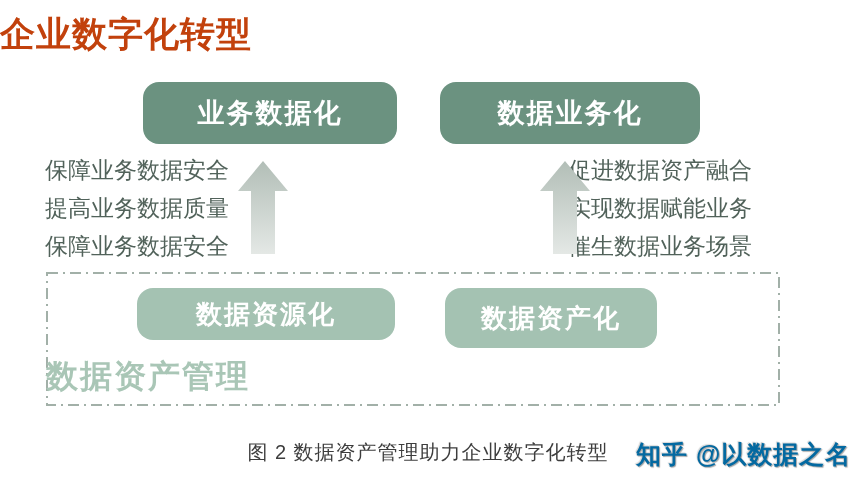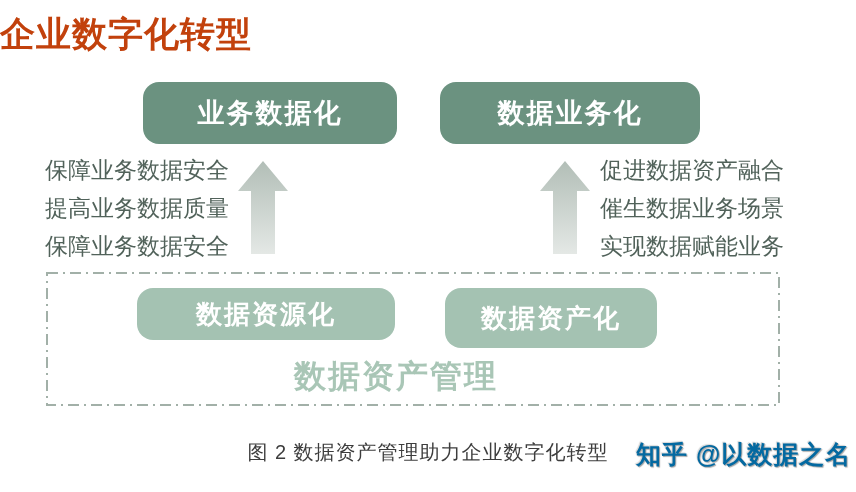--- a/index.html
+++ b/index.html
@@ -16,27 +16,27 @@
     border-radius:16px;color:#ffffff;font-weight:bold;letter-spacing:2px;
   }
   .pill.dark{background:#6b9280;font-size:27px;}
   .pill.light{background:#a4c2b2;font-size:26px;}
   #box-tl{left:143px;top:82px;width:254px;height:62px;}
   #box-tr{left:440px;top:82px;width:260px;height:62px;}
   #box-bl{left:137px;top:288px;width:258px;height:52px;}
   #box-br{left:445px;top:288px;width:212px;height:60px;}
   .side-list{position:absolute;top:151px;font-size:23px;line-height:38px;color:#51625a;white-space:nowrap;}
   .side-list.left{left:45px;}
-  .side-list.right{left:600px;}
+  .side-list.right{left:568px;}
   .arrow{position:absolute;width:50px;height:93px;}
   #arrow-l{left:238px;top:161px;}
   #arrow-r{left:540px;top:161px;}
   .dashed-frame{position:absolute;left:46px;top:272px;width:734px;height:134px;}
   .mgmt-label{
-    position:absolute;left:46px;top:355px;width:700px;text-align:center;
+    position:absolute;left:46px;top:355px;width:700px;text-align:left;
     font-size:32px;font-weight:bold;color:#a9c6b6;letter-spacing:2px;
   }
   .caption{
     position:absolute;left:0;top:439px;width:856px;text-align:center;
     font-size:20px;color:#3d3d3d;z-index:1;letter-spacing:1px;
   }
   .watermark{
     position:absolute;left:636px;top:438px;font-size:25px;font-weight:600;
     color:#0369a1;text-shadow:1px 1px 1px #a3a3a3,-1px -1px 1px #d6d6d6;
     z-index:2;white-space:nowrap;letter-spacing:1px;
@@ -57,22 +57,22 @@
   </div>
 
   <div class="side-list left">
     <div>保障业务数据安全</div>
     <div>提高业务数据质量</div>
     <div>保障业务数据安全</div>
   </div>
 
   <div class="side-list right">
     <div>促进数据资产融合</div>
+    <div>实现数据赋能业务</div>
     <div>催生数据业务场景</div>
-    <div>实现数据赋能业务</div>
   </div>
 
   <svg class="arrow" id="arrow-l" viewBox="0 0 50 93" xmlns="http://www.w3.org/2000/svg">
     <defs>
       <linearGradient id="agrad-l" x1="0" y1="0" x2="0" y2="1">
         <stop offset="0" stop-color="#b2beb7"></stop>
         <stop offset="1" stop-color="#e4e8e5"></stop>
       </linearGradient>
     </defs>
     <polygon points="25,0 50,30 37,30 37,93 13,93 13,30 0,30" fill="url(#agrad-l)"></polygon>

